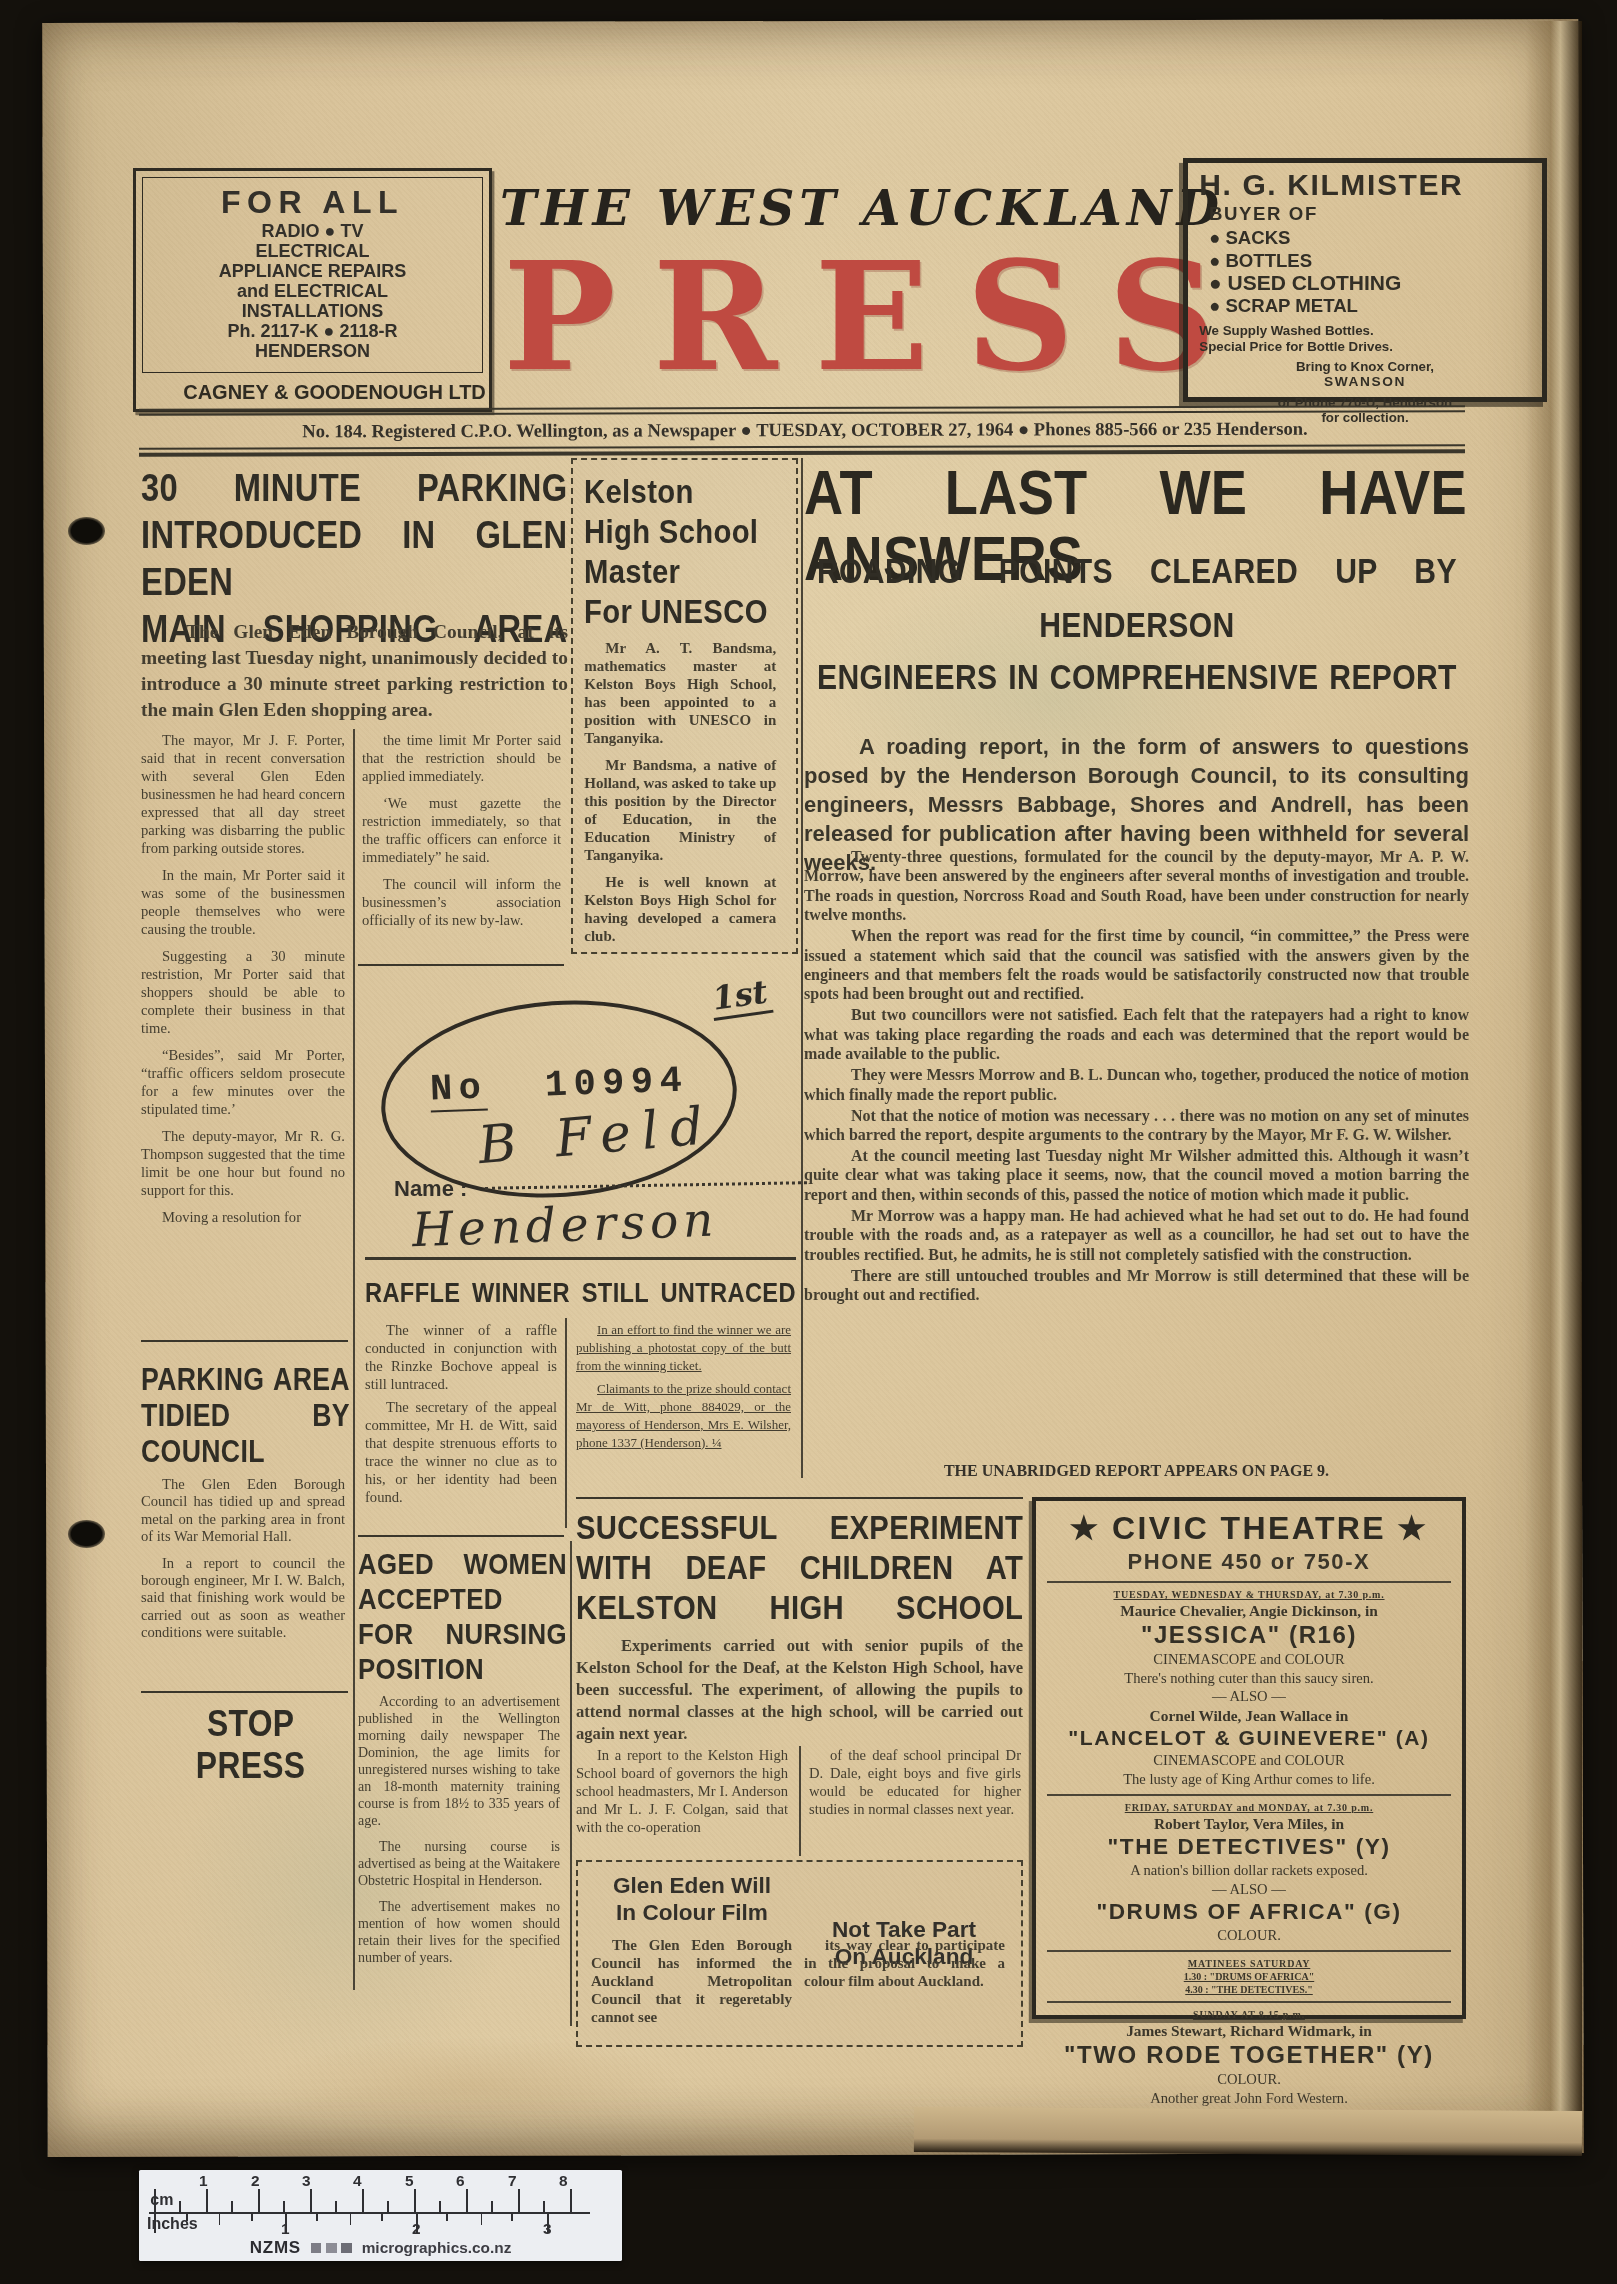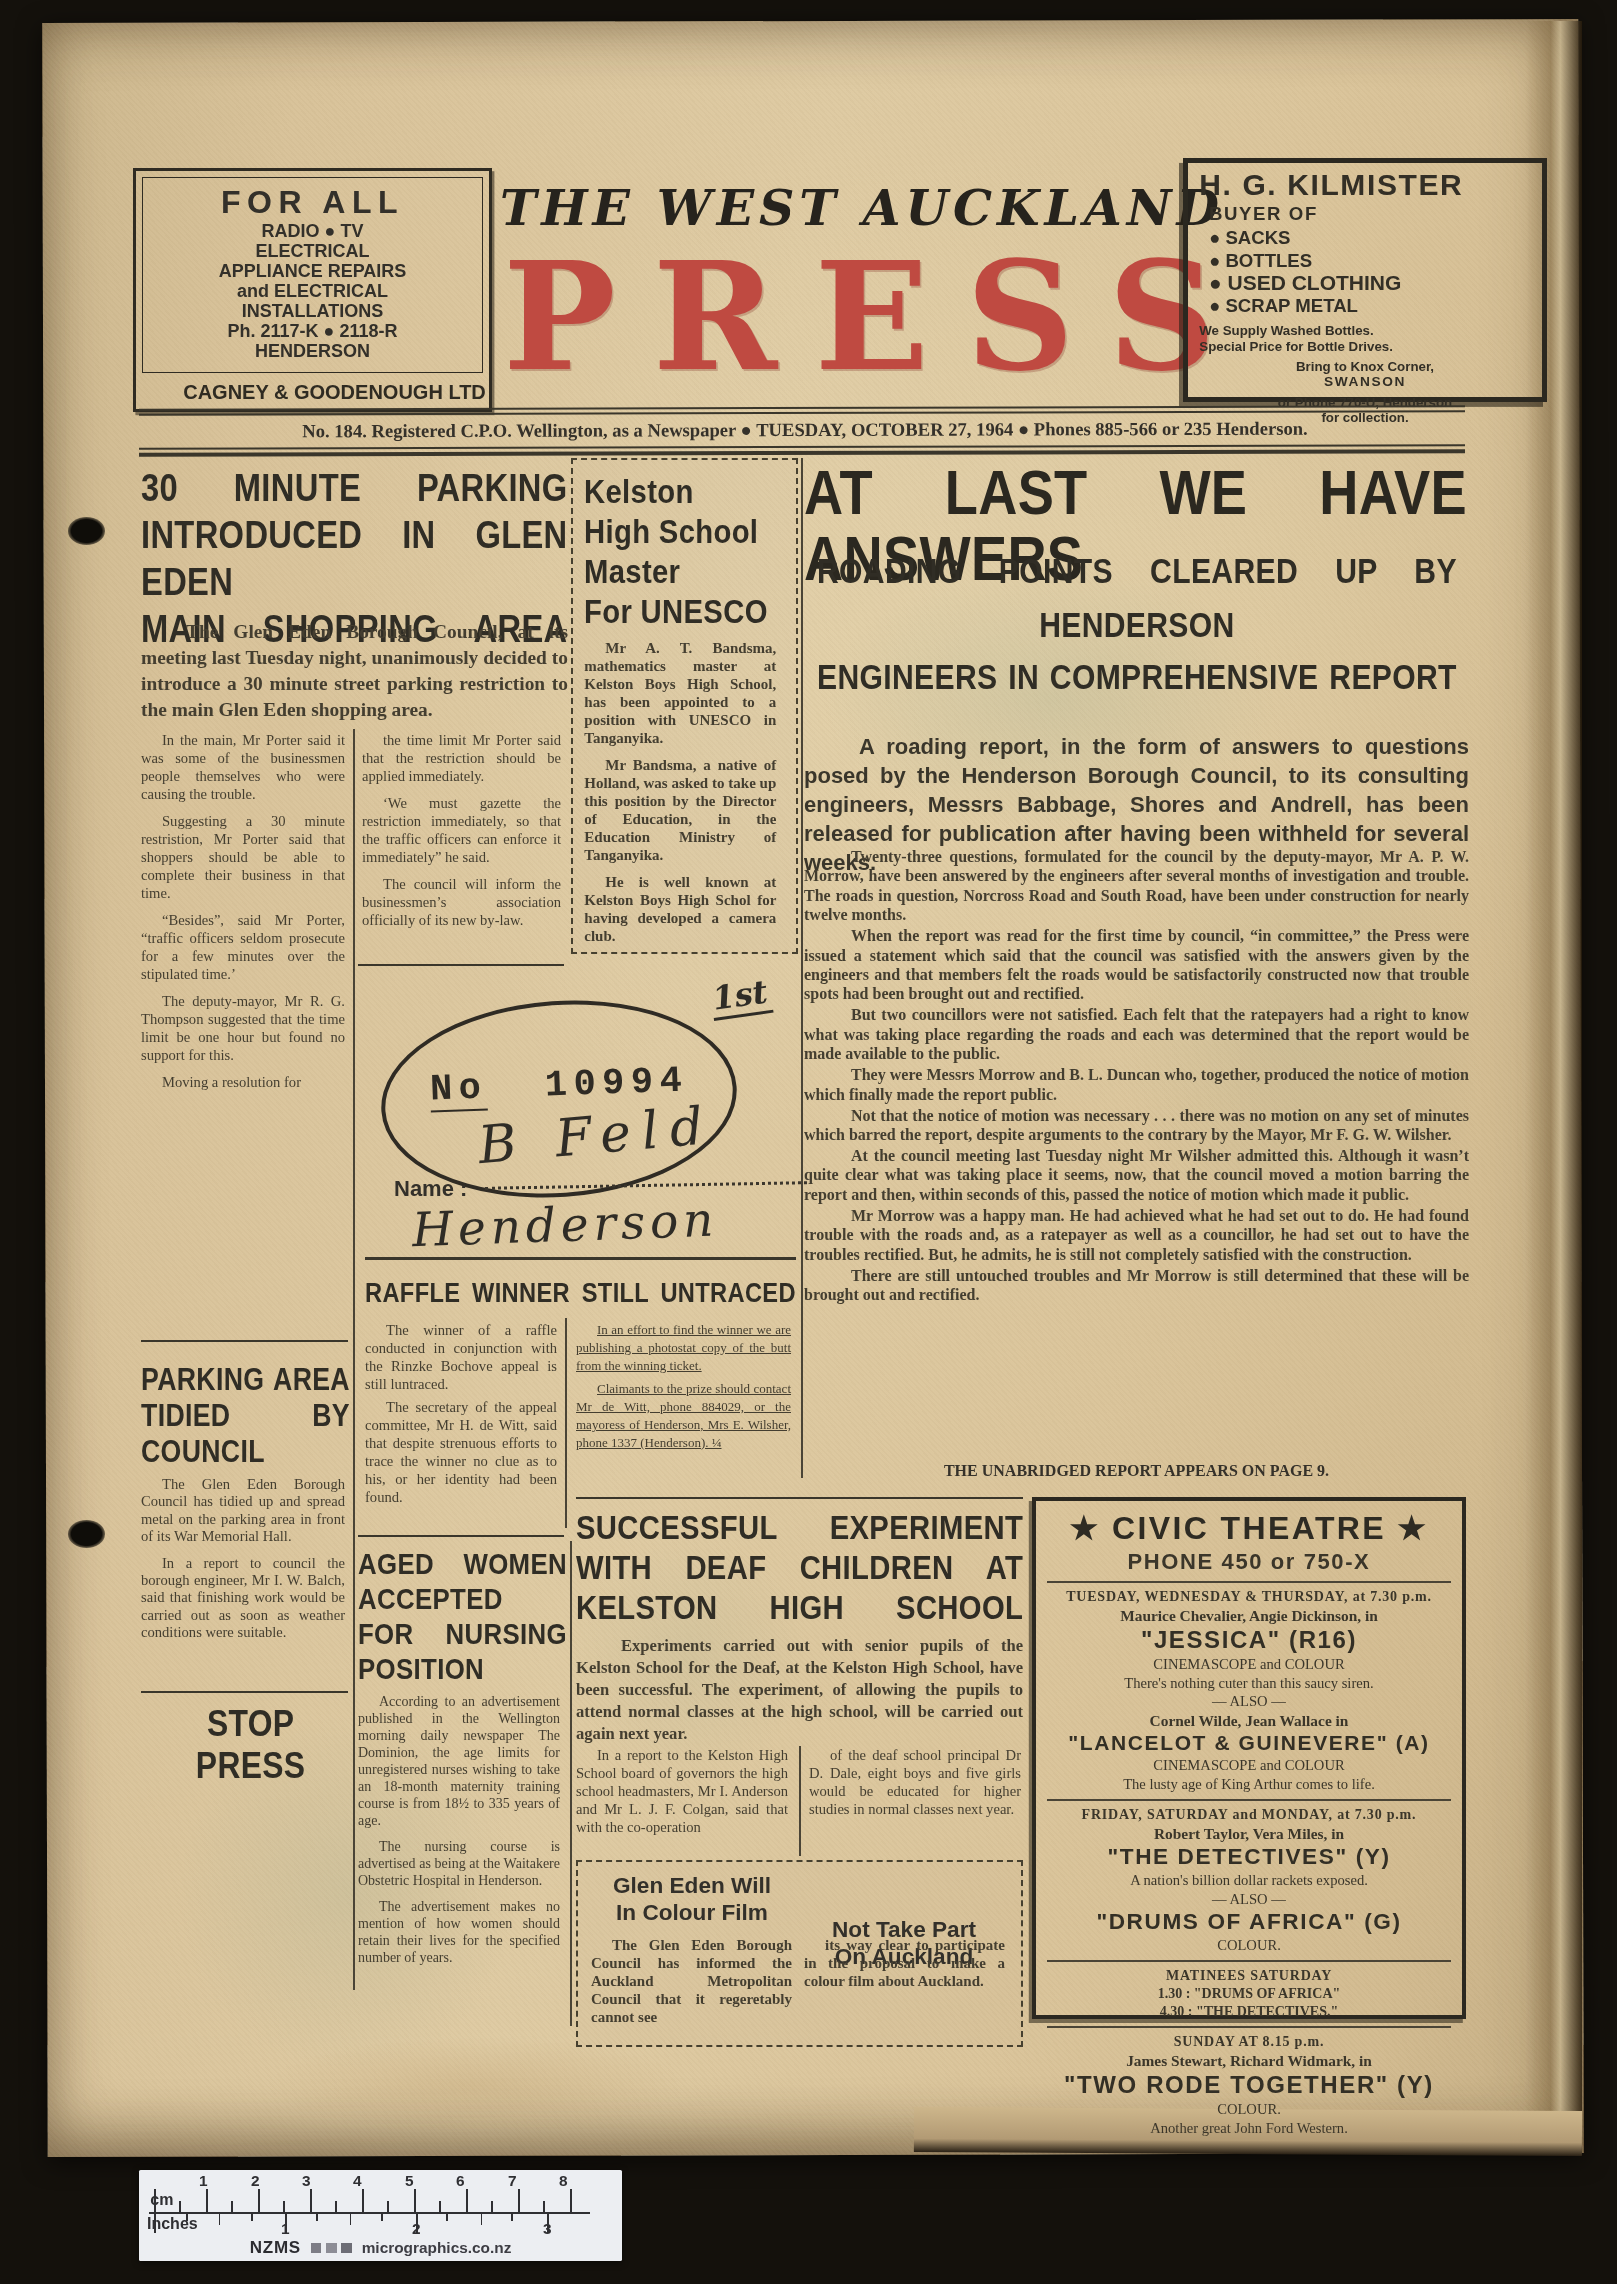--- a/index.html
+++ b/index.html
@@ -48,21 +48,21 @@
   .bt{color:#443e30;text-align:justify;}
   .bt p{margin:0 0 9px;text-indent:21px;}
   .bt.bold p{font-weight:700;}
   .sans{font-family:"Liberation Sans",sans-serif;}
   .rule{background:#3a362b;position:absolute;}
   .vrule{background:#4a4436;position:absolute;width:1.6px;}
   .dashedbox{border:2.4px dashed #46402f;position:absolute;background:rgba(0,0,0,0.012);}
   .adline{margin:0;}
   .cv{ text-align:center;color:#3b362a;}
   .cv div{margin:1.6px 0;}
-  .cv .day{font-weight:700;font-size:14px;letter-spacing:0.8px;}
+  .cv .day{font-weight:700;font-size:10px;letter-spacing:0.8px;text-decoration:underline;}
   .cv .cast{font-weight:700;font-size:15.4px;}
   .cv .film{font-family:"Liberation Sans",sans-serif;font-weight:700;font-size:24px;letter-spacing:1.6px;color:#332f25;}
   .cv .note{font-size:14.6px;}
   .cv .rl{height:1.6px;background:#4a4436;margin:6.5px 1.6px;}
   .script{font-family:"DejaVu Serif",serif;font-style:italic;color:#2f2c26;}
 </style>
 </head>
 <body>
 
 <div class="paper"></div>
@@ -122,20 +122,21 @@
 <div class="vrule" style="left:799px;top:1746px;height:110px;"></div>
 
 <div class="abs c-hl scaleX" style="left:141px;top:465px;width:496px;font-size:38px;line-height:47px;">30  MINUTE  PARKING
 INTRODUCED  IN  GLEN  EDEN
 MAIN  SHOPPING  AREA</div>
 <div class="abs bt" style="left:141px;top:619px;width:427px;font-weight:700;font-size:19.4px;line-height:26px;">
     <p style="text-indent:45px;margin:0;">The Glen Eden Borough Council, at its meeting last Tuesday night, unanimously decided to introduce a 30 minute street parking restriction to the main Glen Eden shopping area.</p>
   </div>
 
 <div class="abs bt" style="left:141px;top:731px;width:204px;font-size:14.6px;line-height:18px;">
+  <p>The mayor, Mr J. F. Porter, said that in recent conversation with several Glen Eden businessmen he had heard concern expressed that all day street parking was disbarring the public from parking outside stores.</p>
   <p>In the main, Mr Porter said it was some of the businessmen people themselves who were causing the trouble.</p>
   <p>Suggesting a 30 minute restristion, Mr Porter said that shoppers should be able to complete their business in that time.</p>
   <p>“Besides”, said Mr Porter, “traffic officers seldom prosecute for a few minutes over the stipulated time.’</p>
   <p>The deputy-mayor, Mr R. G. Thompson suggested that the time limit be one hour but found no support for this.</p>
   <p>Moving a resolution for</p>
 </div>
 <div class="abs bt" style="left:362px;top:731px;width:199px;font-size:14.6px;line-height:18px;">
   <p>the time limit Mr Porter said that the restriction should be applied immediately.</p>
   <p>‘We must gazette the restriction immediately, so that the traffic officers can enforce it immediately” he said.</p>
   <p>The council will inform the businessmen’s association officially of its new by-law.</p>

